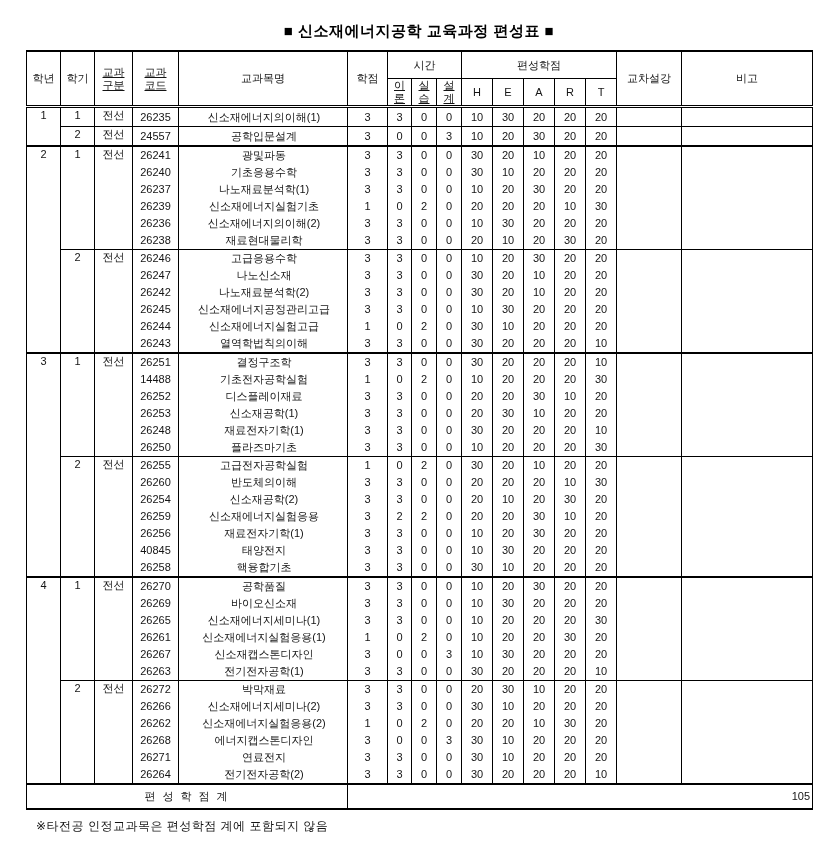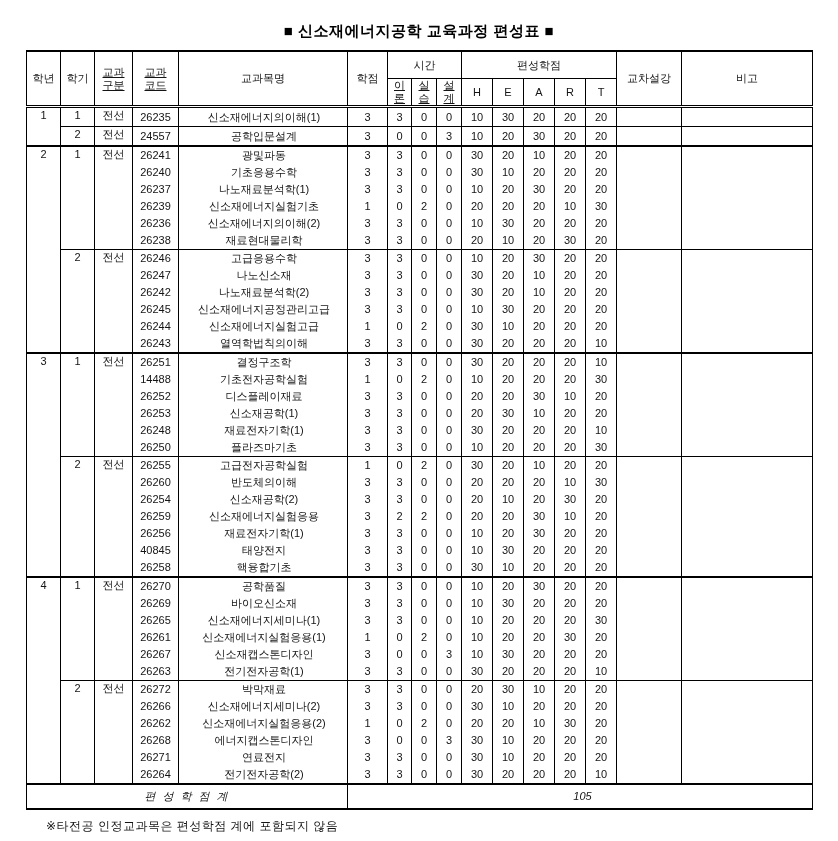--- a/index.html
+++ b/index.html
@@ -30,26 +30,26 @@
   thead tr:first-child th{border-top:2px solid #000;}
   thead th.hb{border-bottom:3px double #000;}
   .pre{white-space:pre-line;text-decoration:underline;}
   td.c{text-align:center;}
   td.l{text-align:center;padding-left:4px;}
   td.top{vertical-align:top;padding-top:1px;}
   tr.sem-start td{border-top:1px solid #000;}
   tr.year-start td{border-top:2px solid #000;}
   tfoot td{
     border-top:2px solid #000;border-bottom:2px solid #000;
-    height:23px;font-size:11px;font-style:italic;
+    height:23px;font-size:11px;
   }
   tfoot td.total-label{text-align:center;letter-spacing:2px;}
-  tfoot td.total-value{text-align:center;padding-left:7px;}
+  tfoot td.total-value{text-align:right;padding-left:7px;}
   .footnote{
-    font-size:12px;color:#141414;margin:8px 0 0 20px;letter-spacing:0.5px;
+    font-size:12px;color:#141414;margin:8px 0 0 10px;letter-spacing:0.5px;
   }
 </style>
 </head>
 <body>
 
 <div class="page">
   <div class="title">■ 신소재에너지공학 교육과정 편성표 ■</div>
 
   <table class="curriculum">
     <colgroup>

